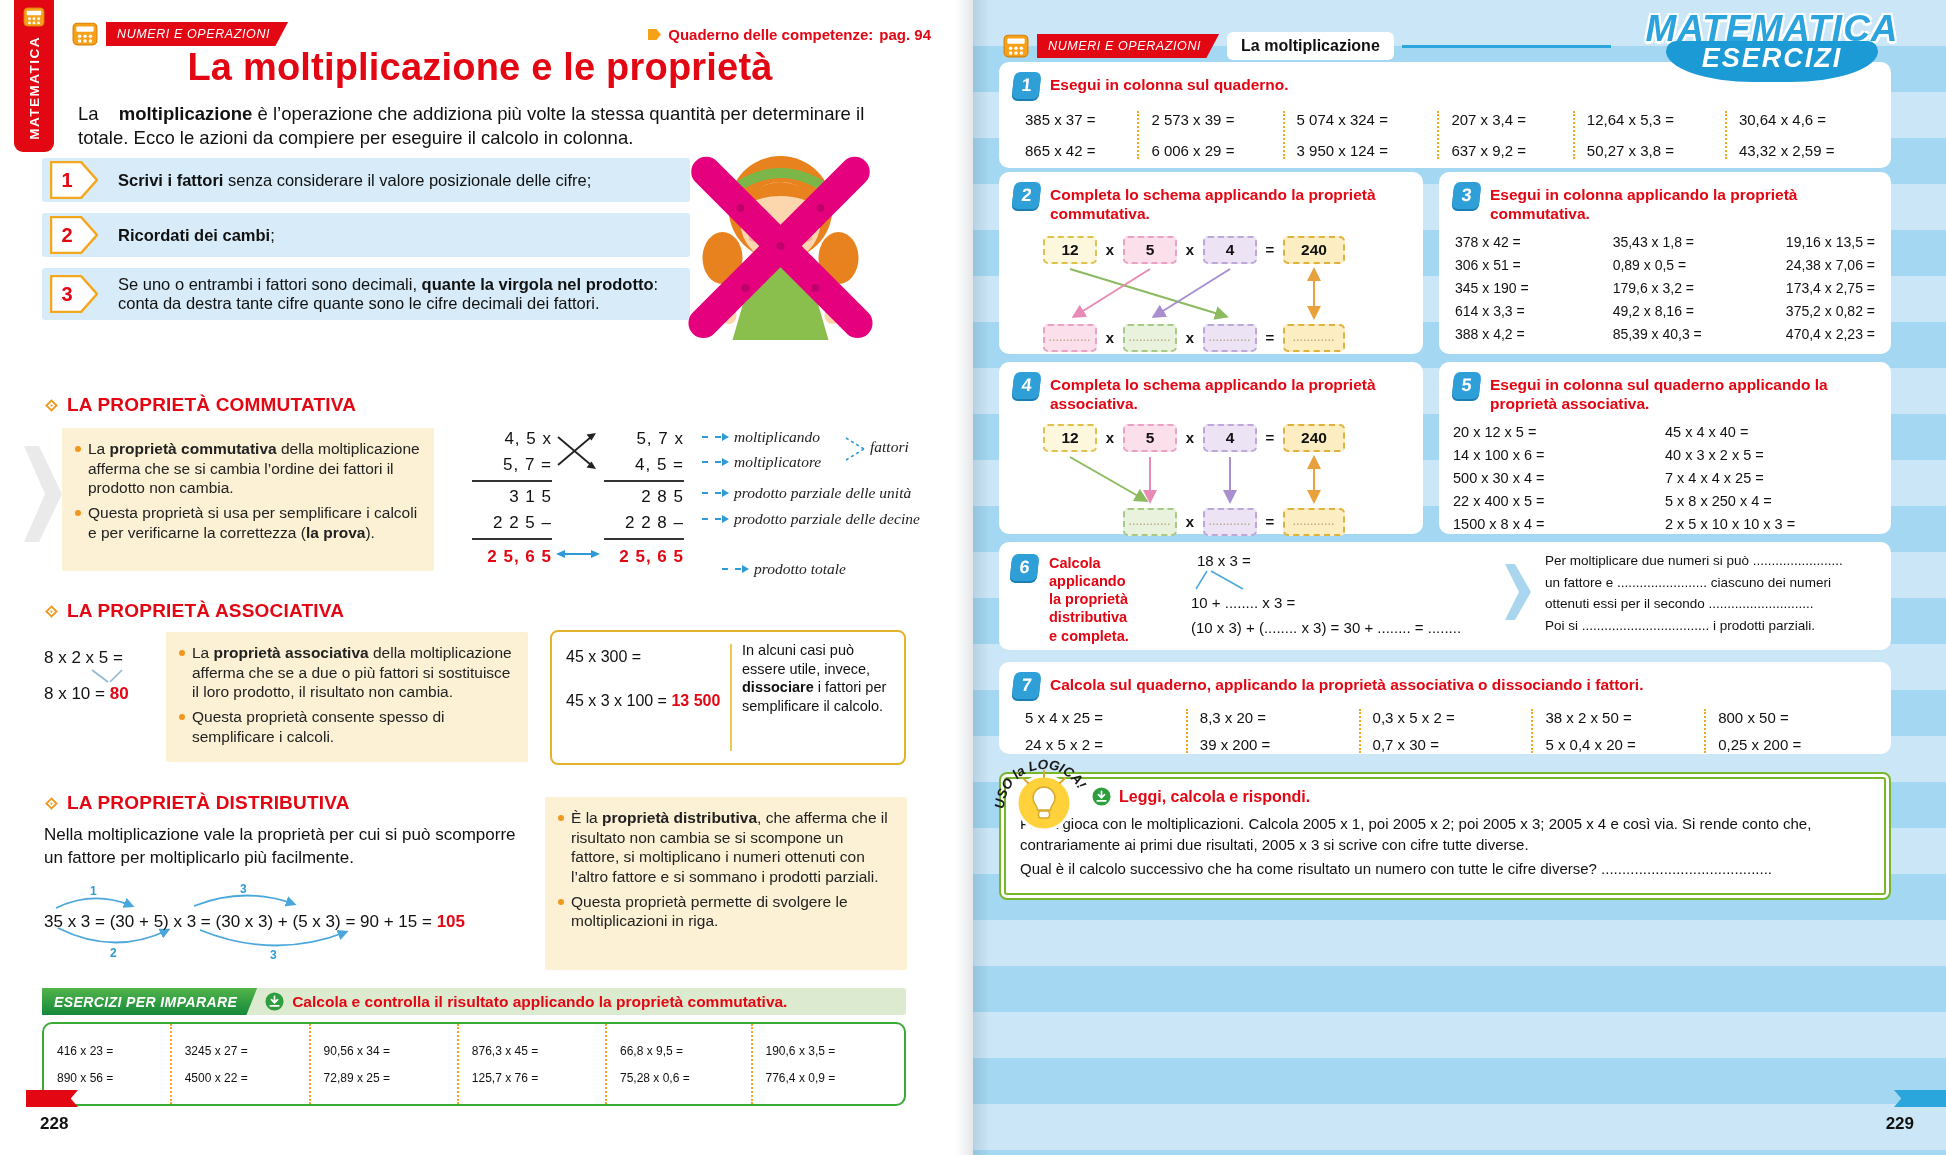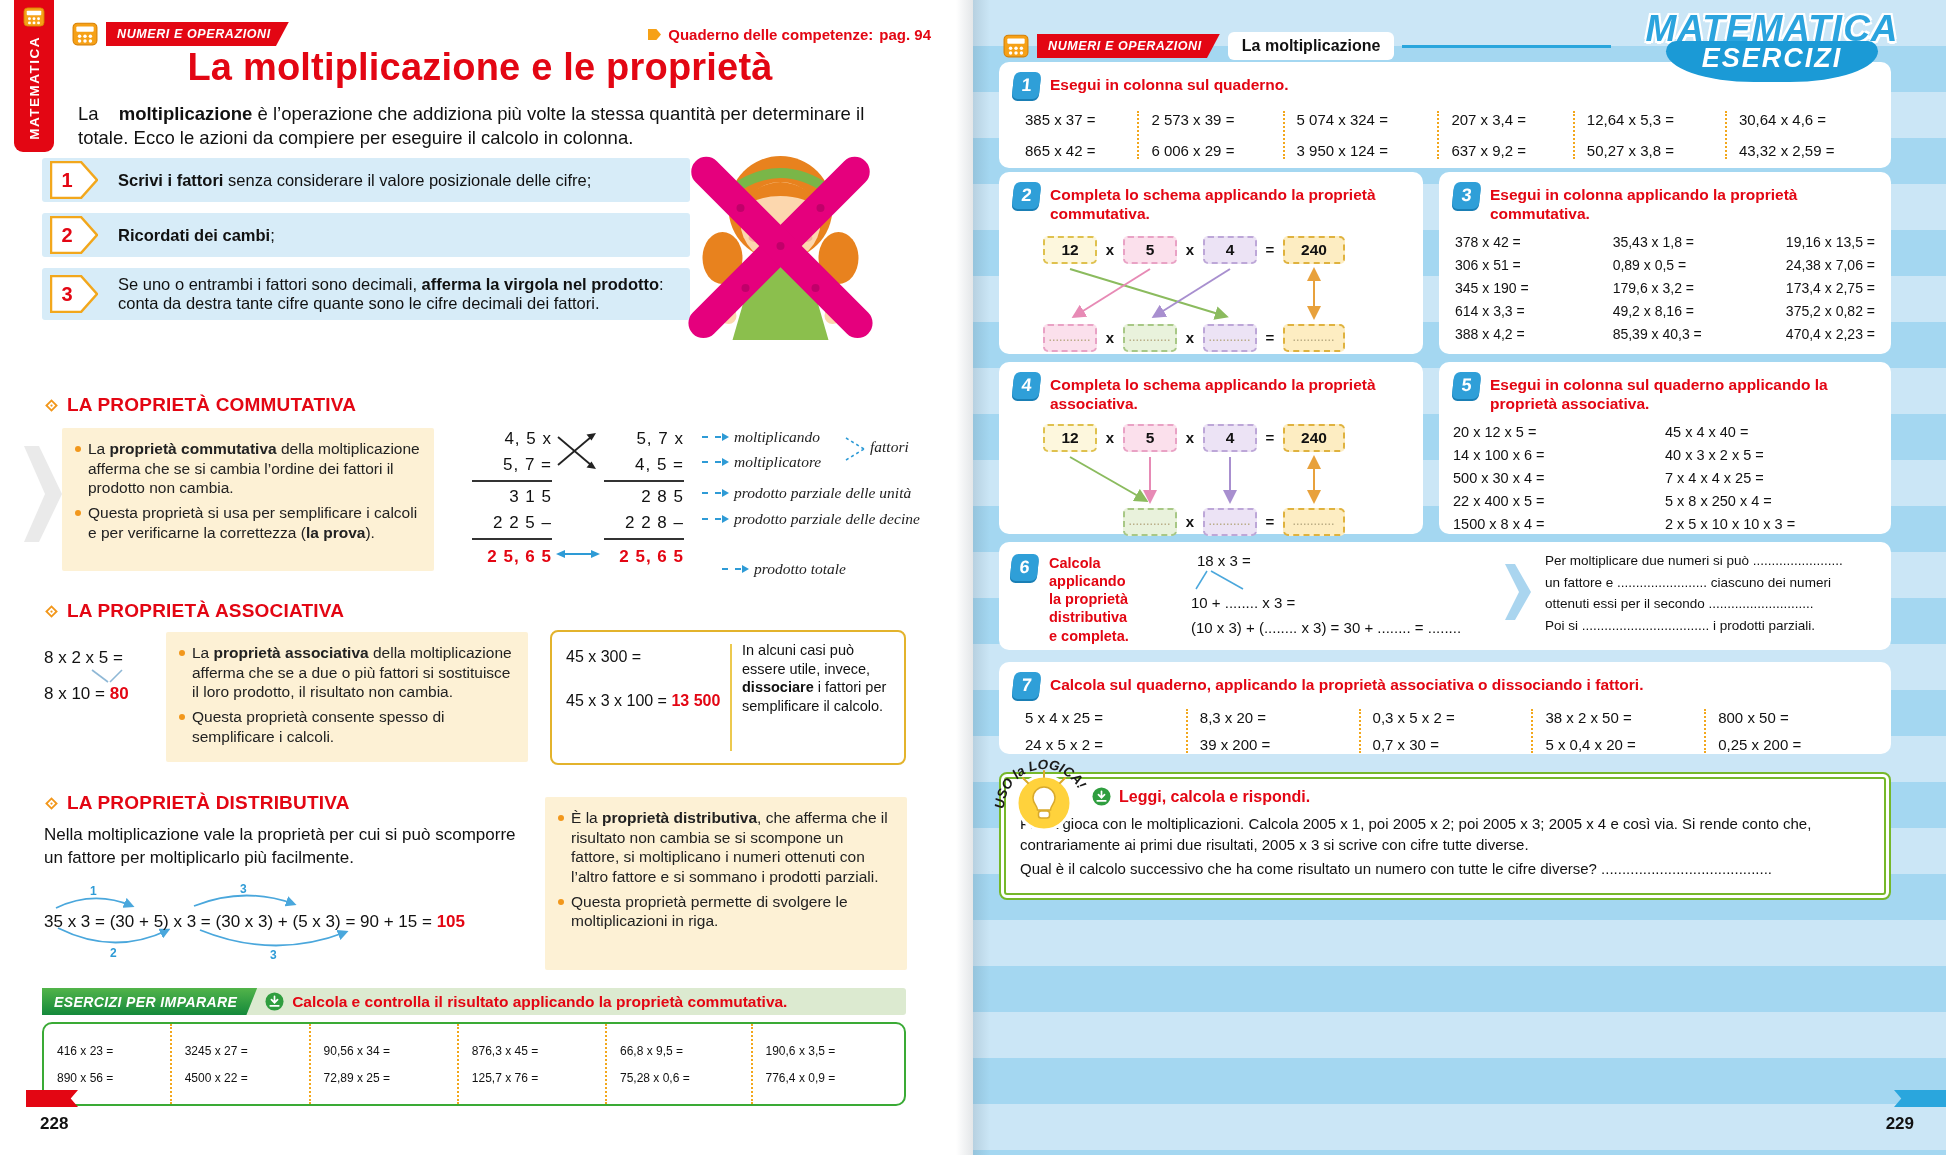--- a/index.html
+++ b/index.html
@@ -6,21 +6,21 @@
   body{width:1946px;height:1155px;position:relative;overflow:hidden;background:#fff;
        font-family:"Liberation Sans",sans-serif;color:#111}
   .page{position:absolute;top:0;height:1155px;width:973px}
   .lp{left:0;background:#fff}
   .rp{left:973px;background:repeating-linear-gradient(180deg,#cbe6f6 0 46px,#a4d7f1 46px 92px)}
   .gutter{position:absolute;left:956px;top:0;width:34px;height:1155px;z-index:6;pointer-events:none;
           background:linear-gradient(90deg,rgba(0,0,0,0) 0,rgba(60,80,95,.14) 50%,rgba(0,0,0,0) 100%)}
 
   
   .red{color:#e30613;font-weight:700}
-  .red-ribbon{background:#e30613;color:#fff;font-weight:700;font-style:italic;font-size:12.5px;
+  .red-ribbon{background:#e30613;color:#fff;font-weight:400;font-style:italic;font-size:12.5px;
               letter-spacing:.6px;padding:5px 18px 5px 11px;clip-path:polygon(0 0,100% 0,93% 100%,0 100%);white-space:nowrap}
   .sec-head{position:absolute;margin:0;display:flex;align-items:center;gap:8px;color:#e30613;
             font-size:19px;font-weight:700;letter-spacing:.2px}
   .beige{position:absolute;background:#fdf1d5;padding:11px 13px;box-sizing:border-box;
          font-size:15.5px;line-height:1.27;color:#222;border-radius:2px}
   .bullet{position:relative;padding-left:13px;margin-bottom:5px}
   .bullet::before{content:"";position:absolute;left:0;top:7px;width:6px;height:6px;border-radius:50%;background:#f2971b}
   .pnum{position:absolute;top:1114px;font-size:17px;font-weight:700;color:#111}
 
   
@@ -204,21 +204,21 @@
         </span>
         <span class="step-text"><span style="font-weight: 700;">Ricordati dei cambi</span><span>;</span></span>
       </div>
       <div class="step">
         <span class="step-badge">
           <svg viewBox="0 0 48 38">
               <polygon points="1,1 31,1 47,19 31,37 1,37" fill="#fff" stroke="#f2a71c" stroke-width="2.5"></polygon>
             </svg>
           <b>3</b>
         </span>
-        <span class="step-text"><span>Se uno o entrambi i fattori sono decimali, </span><span style="font-weight: 700;">afferma la virgola nel prodotto</span><span>: conta da destra tante cifre quante sono le cifre decimali dei fattori.</span></span>
+        <span class="step-text"><span>Se uno o entrambi i fattori sono decimali, </span><span style="font-weight: 700;">quante la virgola nel prodotto</span><span>: conta da destra tante cifre quante sono le cifre decimali dei fattori.</span></span>
       </div>
     </div>
 
     <svg class="girl" width="225" height="215" viewBox="0 0 220 215">
       <ellipse cx="52" cy="120" rx="20" ry="26" fill="#e8821e"></ellipse>
       <ellipse cx="168" cy="120" rx="20" ry="26" fill="#e8821e"></ellipse>
       <circle cx="110" cy="70" r="52" fill="#e8821e"></circle>
       <path d="M62 52 Q110 18 158 52" stroke="#7ab648" stroke-width="10" fill="none"></path>
       <circle cx="110" cy="84" r="40" fill="#fcd7ae"></circle>
       <path d="M70 72 Q80 46 110 44 Q140 46 150 72 Q135 58 110 58 Q85 58 70 72z" fill="#e8821e"></path>

